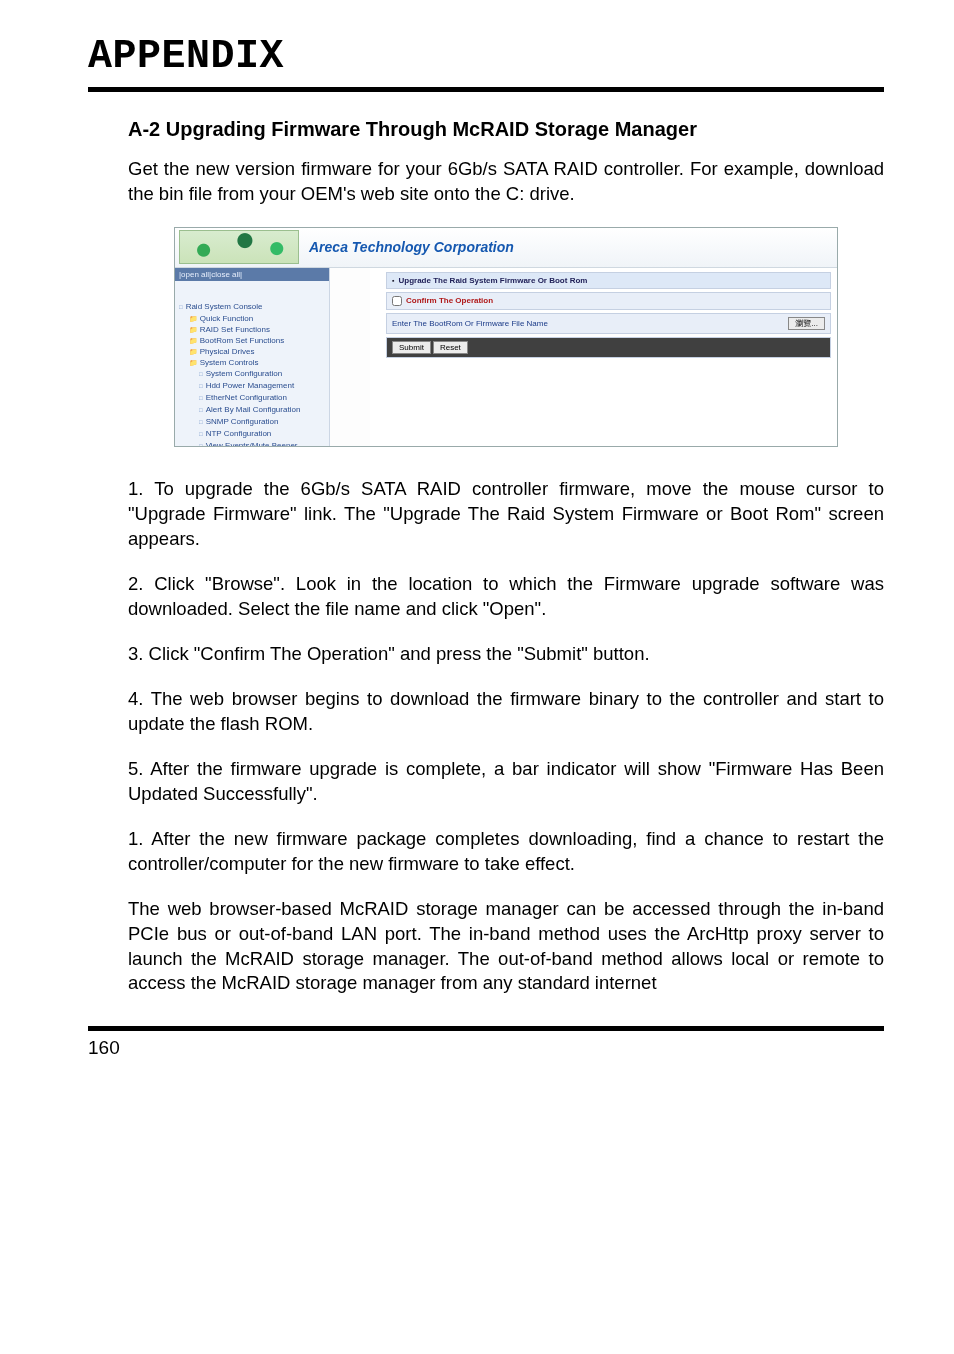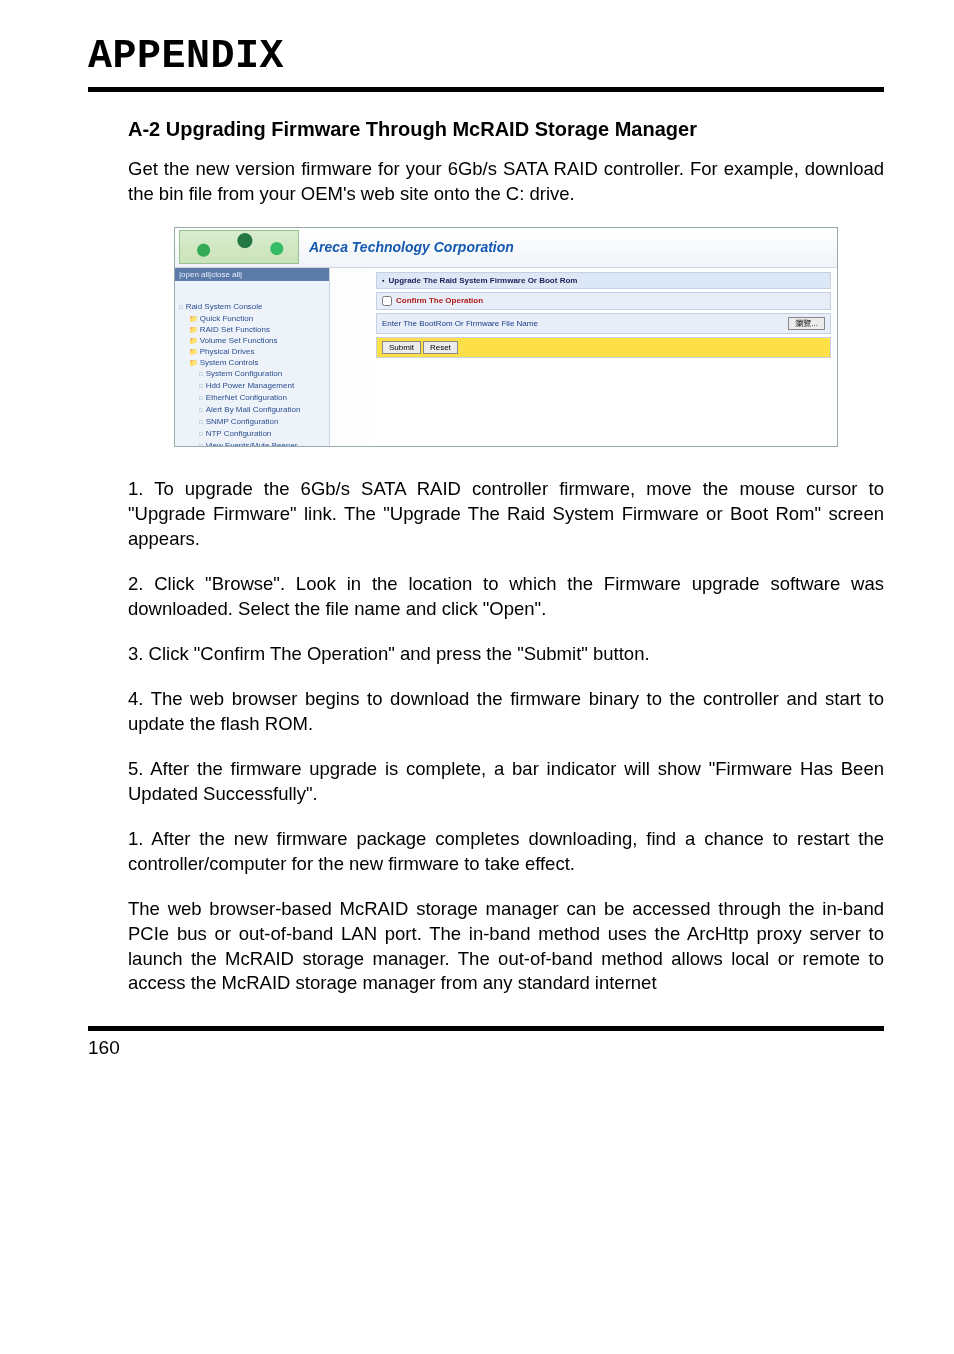--- a/index.html
+++ b/index.html
@@ -124,20 +124,21 @@
   }
   .form-row {
     border: 1px solid #c5d0e2;
     background: #e8eef8;
     margin-bottom: 3px;
     padding: 3px 5px;
     display: flex;
     align-items: center;
     font-size: 8px;
     color: #1a1a5a;
+    margin-left: 10px;
   }
   .form-title {
     background: #dde8f7;
     font-weight: 700;
     color: #222259;
   }
   .form-title::before {
     content: "\25AA";
     color: #223;
     margin-right: 4px;
@@ -150,21 +151,21 @@
     border: 1px solid #888;
     font-size: 8px;
     padding: 0 6px;
     height: 13px;
     line-height: 11px;
   }
   .confirm-row input[type=checkbox] {
     width: 10px; height: 10px; margin-right: 4px;
   }
   .confirm-text { color: #b01818; font-weight: 700; }
-  .btn-row { background: #fde047; }
+  .btn-row { background: #404040; }
   .small-btn {
     background: #ececec;
     border: 1px solid #888;
     font-size: 8px;
     padding: 0 6px;
     height: 13px;
     line-height: 11px;
     margin-right: 2px;
   }
   
@@ -196,21 +197,21 @@
         <div class="shot-logo"></div>
         <div class="shot-brand">Areca Technology Corporation</div>
       </div>
       <div class="shot-body">
         <div class="shot-left">
           <div class="openclose">|open all|close all|</div>
           <div class="tree">
             <div class="doc"><a>Raid System Console</a></div>
             <div class="folder lvl1"><a>Quick Function</a></div>
             <div class="folder lvl1"><a>RAID Set Functions</a></div>
-            <div class="folder lvl1"><a>Volume Set Functions</a></div>
+            <div class="folder lvl1"><a>BootRom Set Functions</a></div>
             <div class="folder lvl1"><a>Physical Drives</a></div>
             <div class="folder lvl1"><a>System Controls</a></div>
             <div class="doc lvl2"><a>System Configuration</a></div>
             <div class="doc lvl2"><a>Hdd Power Management</a></div>
             <div class="doc lvl2"><a>EtherNet Configuration</a></div>
             <div class="doc lvl2"><a>Alert By Mail Configuration</a></div>
             <div class="doc lvl2"><a>SNMP Configuration</a></div>
             <div class="doc lvl2"><a>NTP Configuration</a></div>
             <div class="doc lvl2"><a>View Events/Mute Beeper</a></div>
             <div class="doc lvl2"><a>Generate Test Event</a></div>

